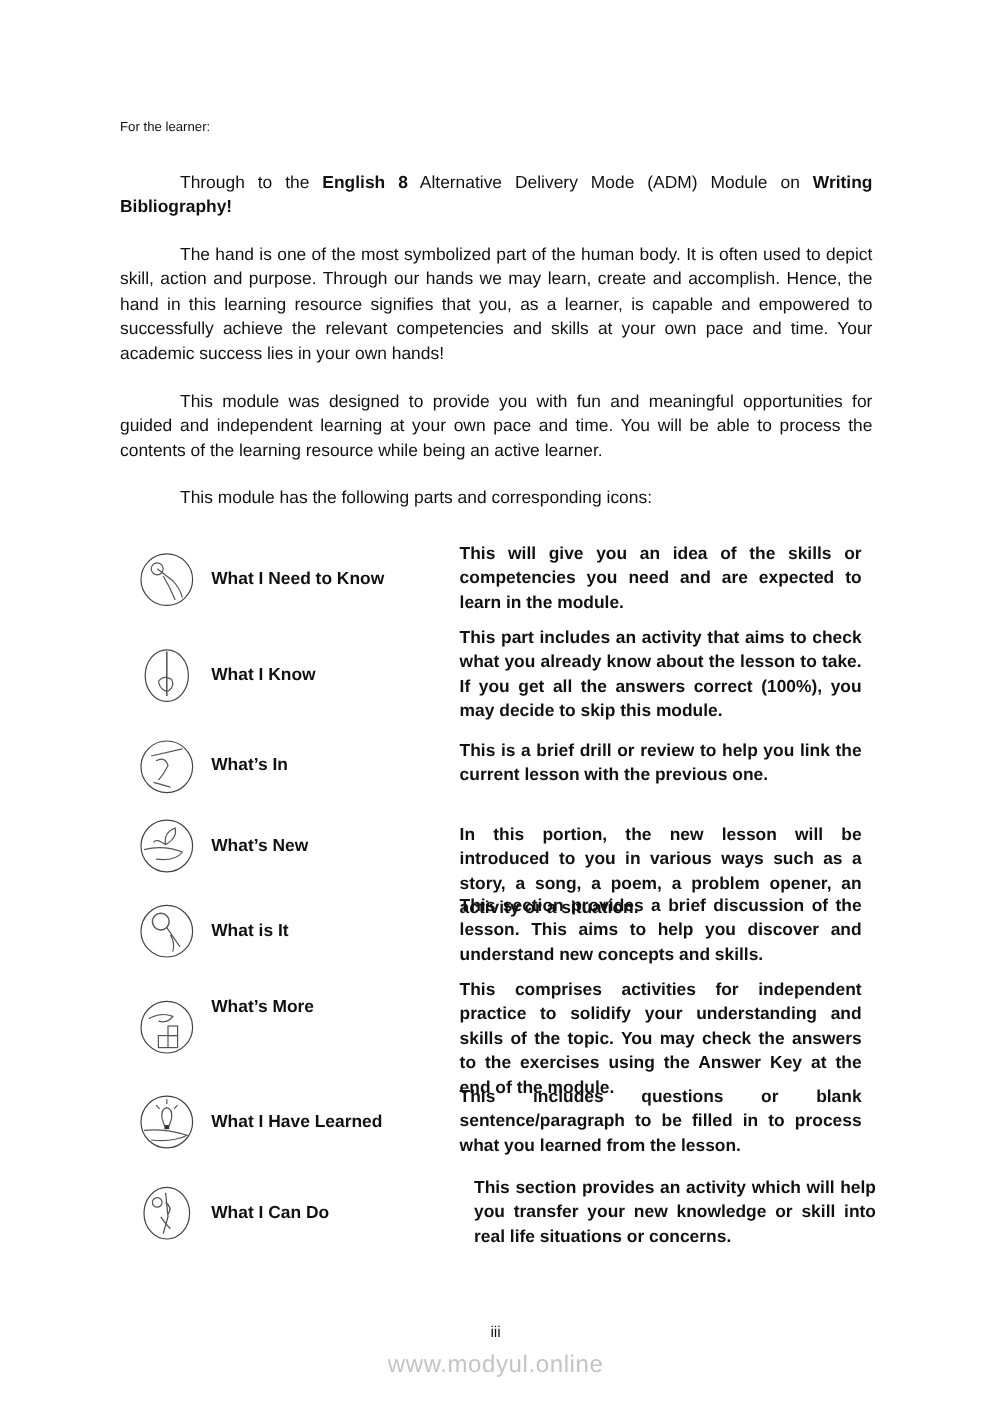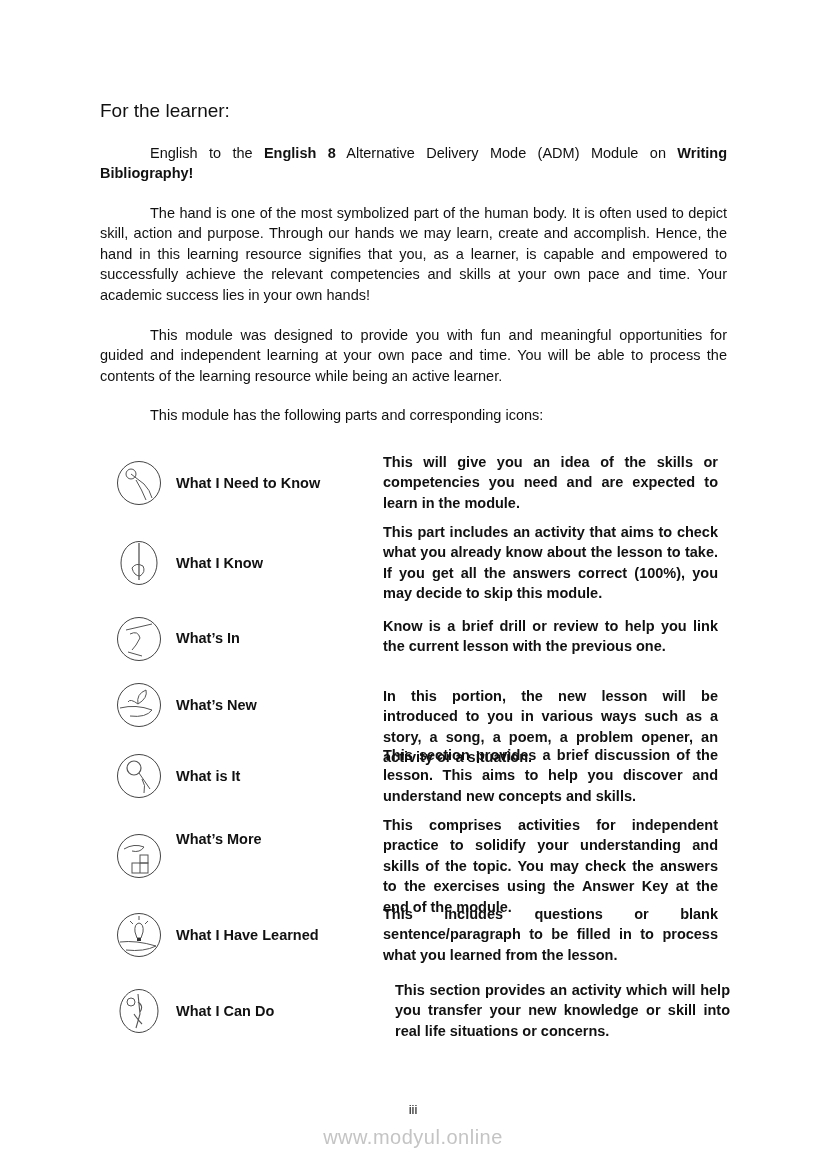--- a/index.html
+++ b/index.html
@@ -1,18 +1,18 @@
 <!DOCTYPE html>
 <html><head>
 <meta charset="utf-8">
 <style>
   html, body { margin:0; padding:0; background:#ffffff; }
   body { width:826px; height:1169px; position:relative; overflow:hidden;
          font-family:"Liberation Sans", sans-serif; color:#111; }
-  .heading { position:absolute; left:100px; top:100px; font-size:19px; }
+  .heading { position:absolute; left:100px; top:100px; font-size:11px; }
   .para { position:absolute; left:100px; width:627px; font-size:14.5px; line-height:20.4px;
           text-align:justify; text-align-last:left; }
   .para .ind { display:inline-block; width:50px; }
   .p1 { top:143px; }
   .p2 { top:203px; }
   .p3 { top:325px; }
   .p4 { top:405px; }
   .rows { position:absolute; left:0; top:0; }
   .row { position:absolute; left:112px; width:615px; }
   .icon { position:absolute; left:4px; width:46px; height:46px; }
@@ -23,21 +23,21 @@
   .pagenum { position:absolute; left:0; width:826px; top:1102px; text-align:center; font-size:13px; }
   .watermark { position:absolute; left:0; width:826px; top:1126px; text-align:center; font-size:20px;
                color:#c4c4c4; letter-spacing:0.5px; }
 </style>
 </head>
 <body>
 
 <div class="heading">For the learner:</div>
 
 <div class="para p1">
-  <span class="ind"></span><span>English to the</span>
+  <span class="ind"></span><span>Through to the</span>
   <b>English 8</b>
   <span>Alternative Delivery Mode (ADM) Module on</span>
   <b>Writing Bibliography!</b>
 </div>
 
 <div class="para p2"><span class="ind"></span><span>The hand is one of the most symbolized part of the human body. It is often used to depict skill, action and purpose. Through our hands we may learn, create and accomplish. Hence, the hand in this learning resource signifies that you, as a learner, is capable and empowered to successfully achieve the relevant competencies and skills at your own pace and time. Your academic success lies in your own hands!</span></div>
 
 <div class="para p3"><span class="ind"></span><span>This module was designed to provide you with fun and meaningful opportunities for guided and independent learning at your own pace and time. You will be able to process the contents of the learning resource while being an active learner.</span></div>
 
 <div class="para p4"><span class="ind"></span><span>This module has the following parts and corresponding icons:</span></div>
@@ -69,21 +69,21 @@
   </div>
 
   <div class="row" style="top:616px;">
     <div class="icon" style="top:0px;">
       <svg viewBox="0 0 46 46">
           <circle cx="23" cy="23" r="21.5" fill="none" stroke="#444" stroke-width="1"></circle>
           <path d="M10 14 L36 8 M14 18 Q22 14 24 22 Q20 30 16 34 M12 36 L26 40" fill="none" stroke="#555" stroke-width="1"></path>
         </svg>
     </div>
     <div class="label" style="top:14px;">What’s In</div>
-    <div class="desc" style="top:0px;">Know is a brief drill or review to help you link the current lesson with the previous one.</div>
+    <div class="desc" style="top:0px;">This is a brief drill or review to help you link the current lesson with the previous one.</div>
   </div>
 
   <div class="row" style="top:674px;">
     <div class="icon" style="top:8px;">
       <svg viewBox="0 0 46 46">
           <circle cx="23" cy="23" r="21.5" fill="none" stroke="#444" stroke-width="1"></circle>
           <path d="M22 22 Q20 12 30 8 Q32 16 22 22 M22 22 Q14 16 12 20" fill="none" stroke="#555" stroke-width="1"></path>
           <path d="M4 26 Q20 22 36 28 Q30 36 14 34" fill="none" stroke="#555" stroke-width="1"></path>
         </svg>
     </div>

